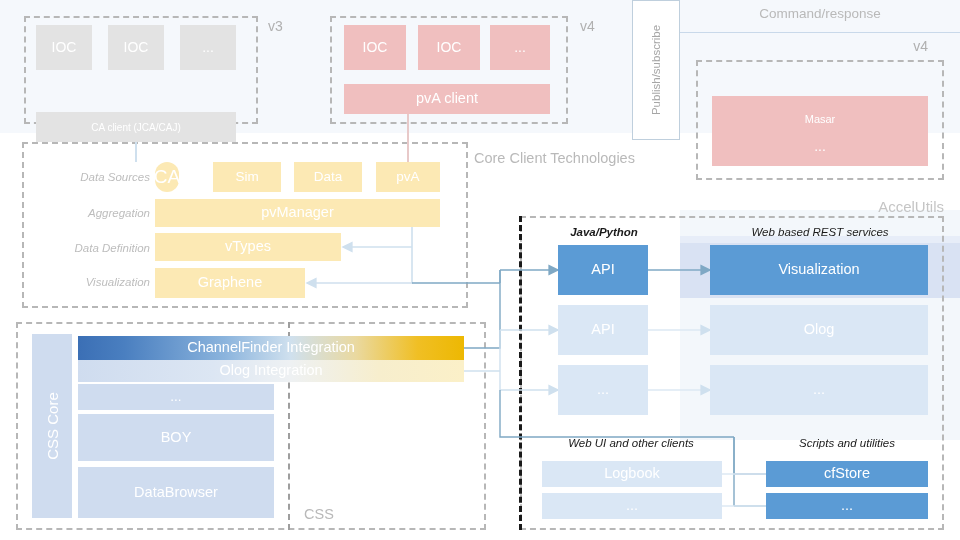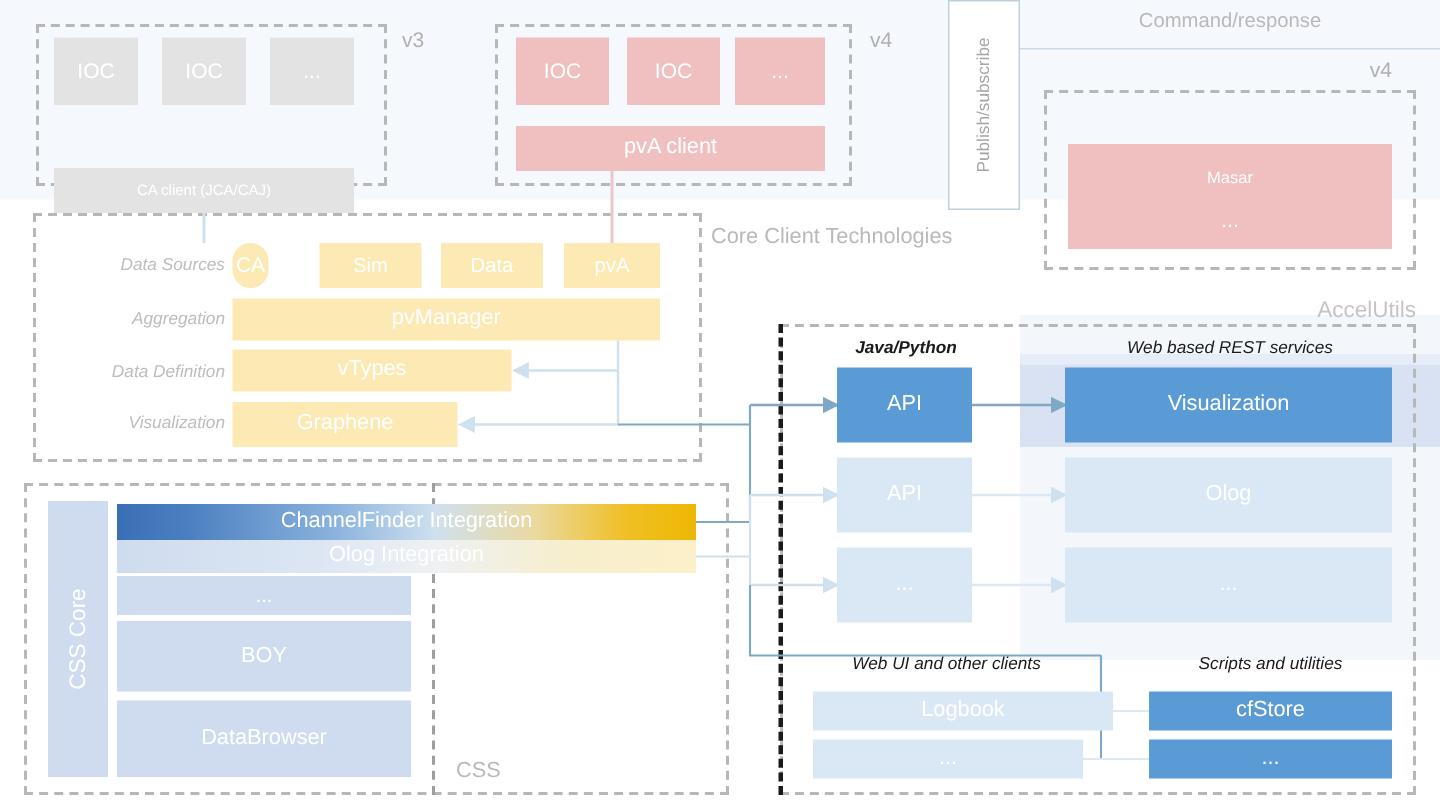--- a/index.html
+++ b/index.html
@@ -94,21 +94,21 @@
   #lbl-core{left:474px;top:150px;font-size:14.5px;color:#b9b9b9;}
   .rowlabel{
     font-size:11.5px;color:#bdbdbd;font-style:italic;text-align:right;
     display:flex;align-items:center;justify-content:flex-end;
   }
   #rl-ds{left:40px;top:166px;width:110px;height:22px;}
   #rl-ag{left:40px;top:202px;width:110px;height:22px;text-align:right;}
   #rl-dd{left:40px;top:237px;width:110px;height:22px;}
   #rl-vz{left:40px;top:271px;width:110px;height:22px;}
 
-  #b-ca{left:155px;top:162px;width:24px;height:30px;font-size:14px;border-radius:14px;}
+  #b-ca{left:155px;top:162px;width:24px;height:30px;font-size:19px;border-radius:14px;}
   #b-sim{left:213px;top:162px;width:68px;height:30px;font-size:13.5px;}
   #b-test{left:294px;top:162px;width:68px;height:30px;font-size:13.5px;}
   #b-pva{left:376px;top:162px;width:64px;height:30px;font-size:13.5px;}
   #b-pvmanager{left:155px;top:199px;width:285px;height:28px;font-size:14.5px;}
   #b-vtypes{left:155px;top:233px;width:186px;height:28px;font-size:14.5px;}
   #b-graphene{left:155px;top:268px;width:150px;height:30px;font-size:14.5px;}
 
   
   #css-core{left:32px;top:334px;width:40px;height:184px;background:#cfdcef;}
   #css-core-label{
@@ -137,21 +137,21 @@
   #lbl-webui{left:528px;top:437px;width:206px;}
   #lbl-scripts{left:758px;top:437px;width:178px;}
 
   #svc-api1{left:558px;top:245px;width:90px;height:50px;font-size:14.5px;}
   #svc-api2{left:558px;top:305px;width:90px;height:50px;font-size:14.5px;}
   #svc-api3{left:558px;top:365px;width:90px;height:50px;font-size:14.5px;}
   #svc-cf{left:710px;top:245px;width:218px;height:50px;font-size:14.5px;}
   #svc-olog{left:710px;top:305px;width:218px;height:50px;font-size:14.5px;}
   #svc-dots{left:710px;top:365px;width:218px;height:50px;font-size:14.5px;}
 
-  #svc-logbook{left:542px;top:461px;width:200px;height:26px;font-size:14.5px;}
+  #svc-logbook{left:542px;top:461px;width:180px;height:26px;font-size:14.5px;}
   #svc-logdots{left:542px;top:493px;width:180px;height:26px;font-size:14.5px;}
   #svc-cfstore{left:766px;top:461px;width:162px;height:26px;font-size:14.5px;}
   #svc-sdots{left:766px;top:493px;width:162px;height:26px;font-size:14.5px;}
 
   
   #wires{left:0;top:0;width:960px;height:540px;pointer-events:none;}
 </style>
 </head>
 <body>
 

